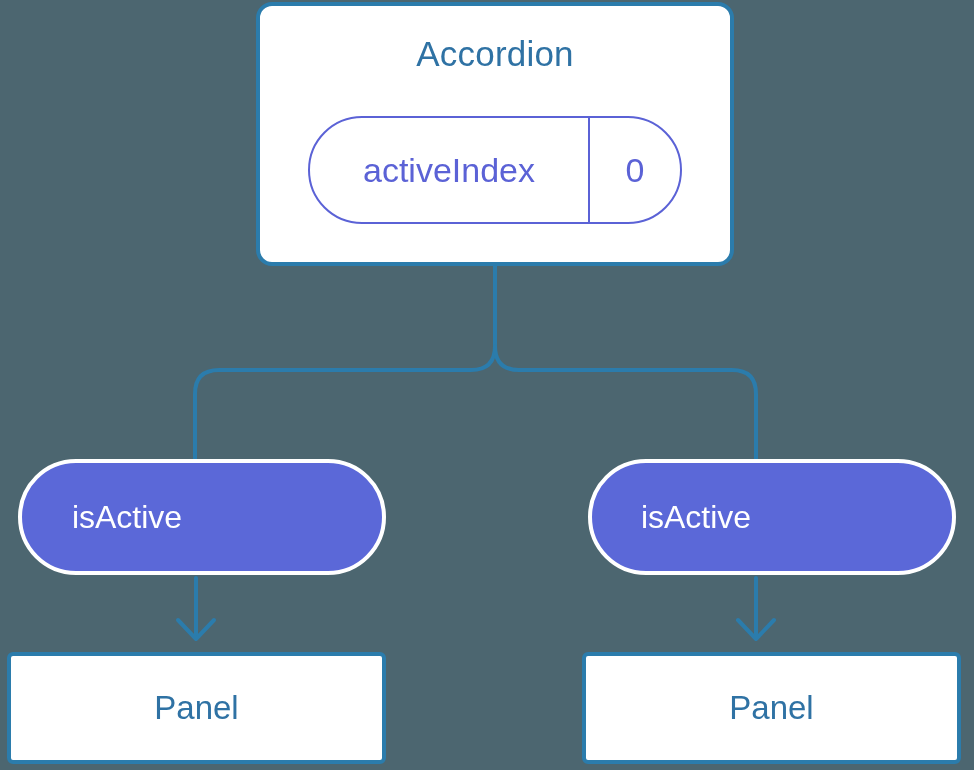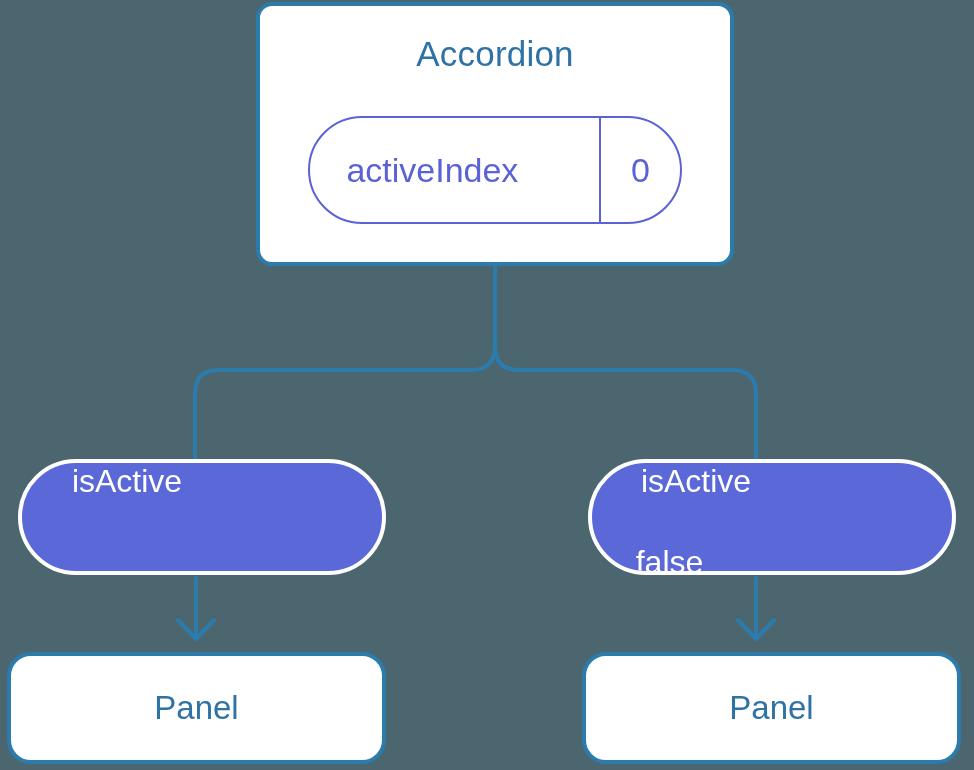--- a/index.html
+++ b/index.html
@@ -60,21 +60,20 @@
     letter-spacing: 0.2px;
     line-height: 1.15;
   }
 
   
   .prop-pill {
     display: flex;
     align-items: stretch;
     border-radius: 999px;
     overflow: hidden;
-    gap: 44px;
   }
 
   .prop-pill .pill-key,
   .prop-pill .pill-val {
     display: flex;
     align-items: center;
     justify-content: center;
     white-space: nowrap;
   }
 
@@ -103,21 +102,20 @@
 
   #active-index-pill .pill-key { width: 278px; }
   #active-index-pill .pill-val { width: 92px; }
 
   
   .prop-pill.filled {
     position: absolute;
     background: #5b68d8;
     border: 4px solid #ffffff;
     font-size: 32px;
-    flex-direction: column;
   }
 
   .prop-pill.filled .pill-key,
   .prop-pill.filled .pill-val {
     color: #ffffff;
   }
 
   .prop-pill.filled .pill-val {
     border-left: 3px solid #ffffff;
   }
@@ -138,21 +136,21 @@
     height: 116px;
   }
   #is-active-pill-right .pill-key { width: 208px; }
   #is-active-pill-right .pill-val { width: 152px; }
 
   
   .panel-card {
     position: absolute;
     background: #ffffff;
     border: 4px solid #2b7cac;
-    border-radius: 24px;
+    border-radius: 6px;
     display: flex;
     align-items: center;
     justify-content: center;
     top: 652px;
     height: 112px;
   }
 
   #panel-card-left {
     left: 7px;
     width: 379px;
@@ -207,20 +205,19 @@
   <div class="prop-pill filled" id="is-active-pill-left">
     <div class="pill-key">isActive</div>
   </div>
 
   <div class="panel-card" id="panel-card-left">
     <div class="panel-title">Panel</div>
   </div>
 
   <div class="prop-pill filled" id="is-active-pill-right">
     <div class="pill-key">isActive</div>
-    <div class="pill-val">false</div>
   </div>
 
   <div class="panel-card" id="panel-card-right">
     <div class="panel-title">Panel</div>
   </div>
 
 </div>
 
 </body></html>

